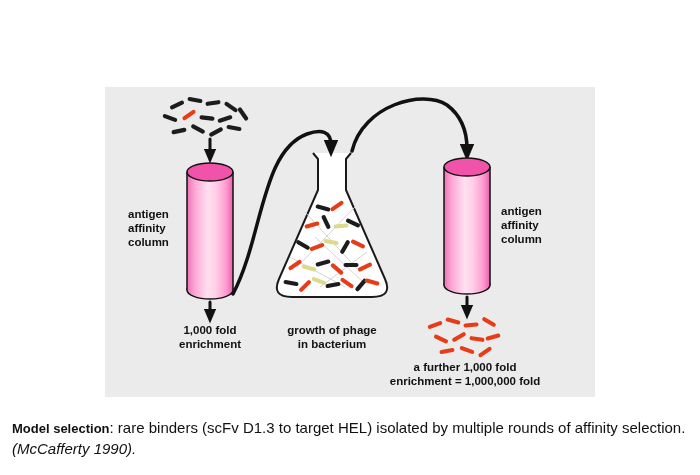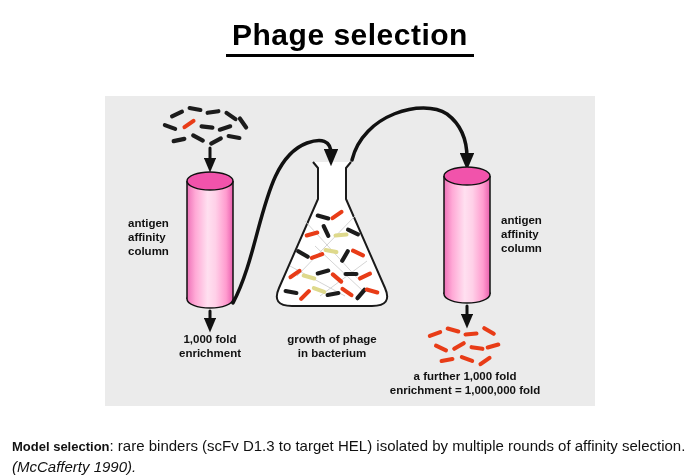--- a/index.html
+++ b/index.html
@@ -15,21 +15,21 @@
     display: inline-block;
     font-size: 30px;
     font-weight: bold;
     color: #000;
     letter-spacing: 0.5px;
     border-bottom: 3px solid #000;
     padding: 0 6px 2px 6px;
   }
   .panel {
     position: absolute;
-    left: 105px; top: 78px;
+    left: 105px; top: 87px;
     width: 490px; height: 310px;
     background: var(--panel-bg, #ebebeb);
   }
   .panel svg { display: block; }
   .dlabel {
     font-family: "Liberation Sans", sans-serif;
     font-size: 11.5px;
     font-weight: bold;
     fill: #111;
   }
@@ -55,23 +55,20 @@
     color: #111;
   }
   .caption-lead { font-weight: bold; font-size: 13px; }
   .caption-cite { font-style: italic; }
 </style>
 </head>
 <body>
 
 <div class="slide">
 
-  <div class="title-wrap">
-    <h1 class="title">Phage selection</h1>
-  </div>
 
   <div class="panel">
     <svg width="490" height="310" viewBox="0 0 490 310" xmlns="http://www.w3.org/2000/svg">
       <defs>
         <linearGradient id="pinkGrad" x1="0" y1="0" x2="1" y2="0">
           <stop offset="0" stop-color="#ee71b8"></stop>
           <stop offset="0.18" stop-color="#ffa9d6"></stop>
           <stop offset="0.45" stop-color="#ffe0f0"></stop>
           <stop offset="0.62" stop-color="#ffd0e8"></stop>
           <stop offset="0.85" stop-color="#ff9ccf"></stop>

